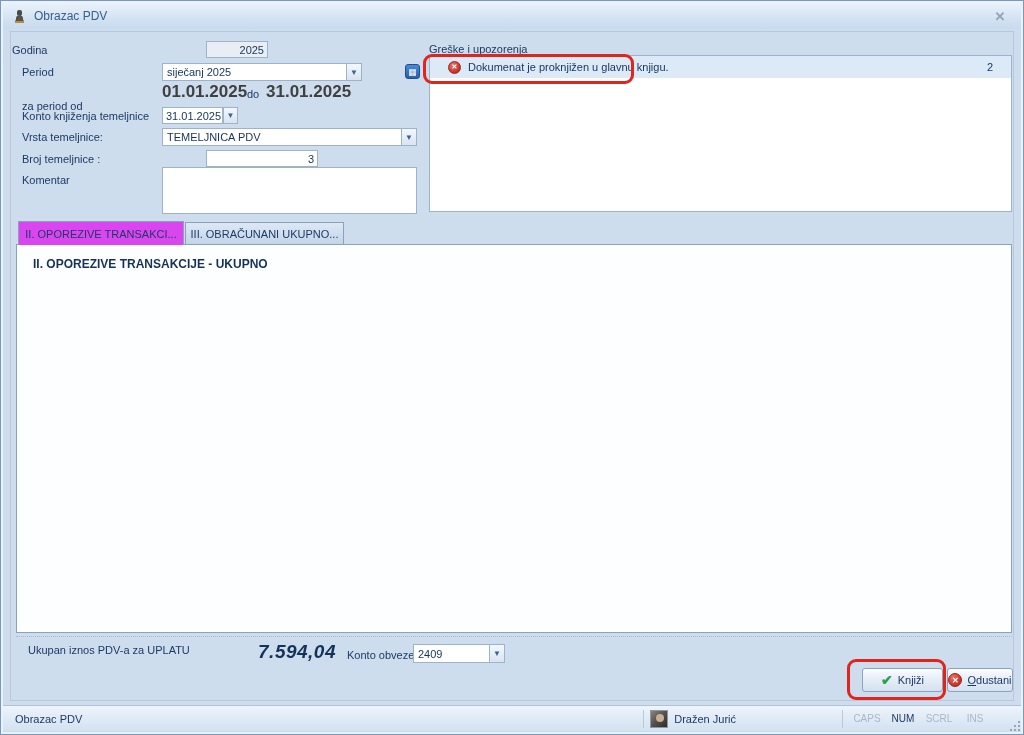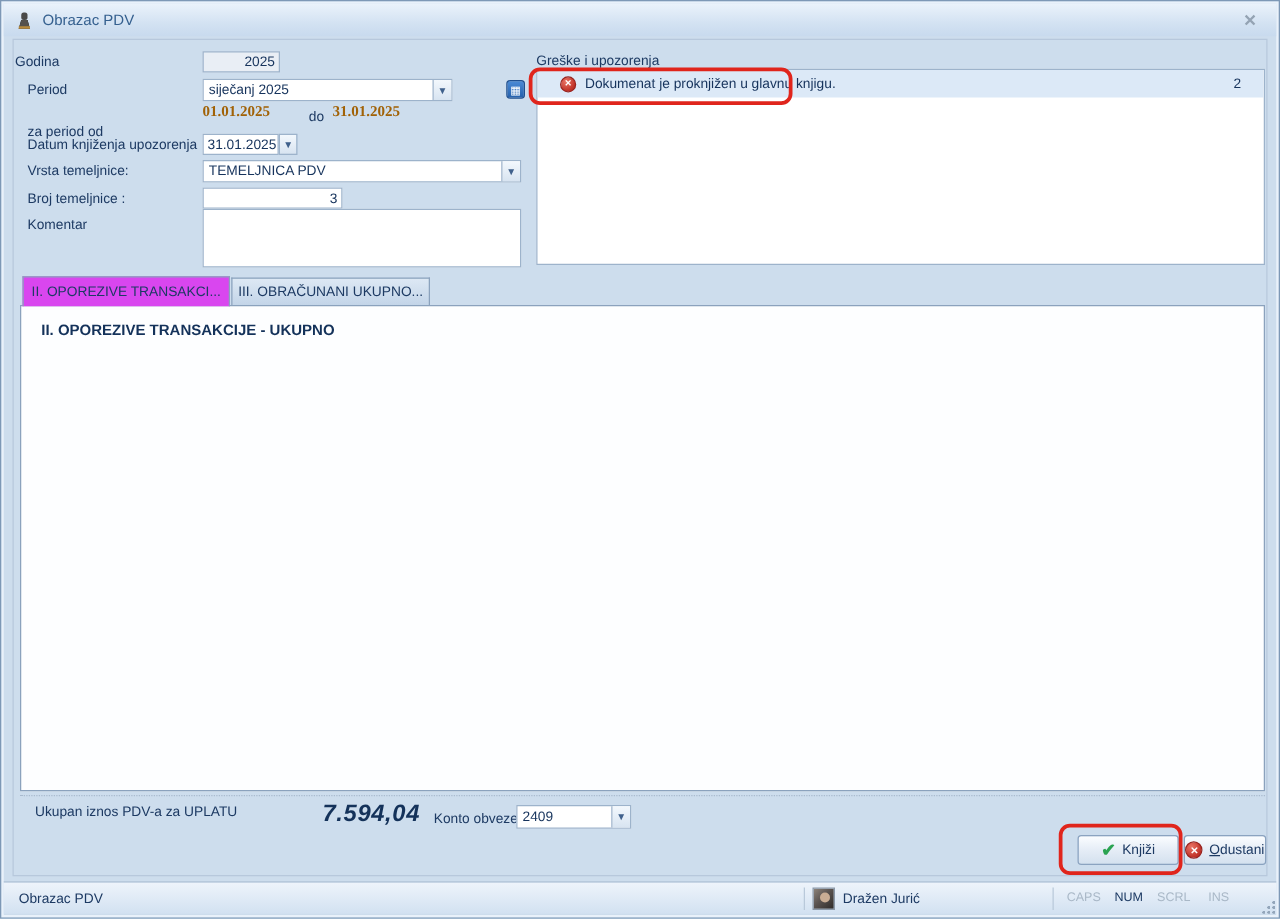--- a/index.html
+++ b/index.html
@@ -19,30 +19,30 @@
              width:22px; text-align:center; cursor:default; }
 
   
   .content { position:absolute; left:9px; top:30px; right:9px; bottom:33px;
              border:1px solid #b7c8dc; background:#cddded; }
 
   .lbl { position:absolute; font-size:11px; color:#1d3a63; white-space:nowrap; }
   .inputbox { position:absolute; background:#fff; border:1px solid #9db3cb; font-size:11px;
               color:#16335c; display:flex; align-items:center; padding:0 3px; }
   .inputbox.gray { background:#e9eef5; }
-  .right { justify-content:flex-end; }
+  .right { justify-content:flex-end;margin-left:44px; }
   .ddbtn { width:15px; align-self:stretch; background:linear-gradient(#f3f8fd,#d8e4f1);
            border-left:1px solid #9db3cb; color:#40618c; font-size:8px;
            display:flex; align-items:center; justify-content:center; }
   .combo { padding:0; }
   .combo .val { flex:1; padding:0 4px; overflow:hidden; white-space:nowrap; }
   .bluebtn { position:absolute; width:15px; height:15px; border-radius:3px;
              background:linear-gradient(#4a8ad6,#2561ad); border:1px solid #1f4f8f;
              color:#fff; font-size:9px; display:flex; align-items:center; justify-content:center; }
-  .serifdate { font-family:Liberation Serif, serif; font-weight:bold; font-size:12px; color:#a16207; }
+  .serifdate { font-family:Liberation Sans, sans-serif; font-weight:bold; font-size:17px; color:#404040; }
 
   textarea.comment { position:absolute; background:#fff; border:1px solid #9db3cb; resize:none;
                      font-family:"Liberation Sans",sans-serif; font-size:11px; }
 
   
   .errlist { position:absolute; background:#fff; border:1px solid #9db3cb; overflow:hidden; }
   .errrow { height:22px; background:#dce9f7; display:flex; align-items:center;
             padding:0 18px; font-size:11px; color:#16335c; }
   .erricon { width:13px; height:13px; border-radius:50%;
              background:radial-gradient(circle at 35% 30%, #ea7466, #c03228 70%);
@@ -131,21 +131,21 @@
       <span class="val">siječanj 2025</span>
       <span class="ddbtn">▼</span>
     </div>
     <span class="bluebtn" style="left:394px; top:32px;">▦</span>
 
     <span class="lbl" style="left:11px; top:68px;">za period od</span>
     <span class="lbl serifdate" style="left:151px; top:50px;">01.01.2025</span>
     <span class="lbl" style="left:236px; top:56px;">do</span>
     <span class="lbl serifdate" style="left:255px; top:50px;">31.01.2025</span>
 
-    <span class="lbl" style="left:11px; top:78px;">Datum knjiženja upozorenja</span>
+    <span class="lbl" style="left:11px; top:78px;">Konto knjiženja temeljnice</span>
     <div class="inputbox" style="left:151px; top:75px; width:61px; height:17px;">
       <span>31.01.2025</span>
       </div>
     <div class="inputbox" style="left:212px; top:75px; width:15px; height:17px; justify-content:center; background:linear-gradient(#f3f8fd,#d8e4f1); color:#40618c; font-size:8px;">▼</div>
 
     <span class="lbl" style="left:11px; top:99px;">Vrsta temeljnice:</span>
     <div class="inputbox combo" style="left:151px; top:96px; width:255px; height:18px;">
       <span class="val">TEMELJNICA PDV</span>
       <span class="ddbtn">▼</span>
     </div>

